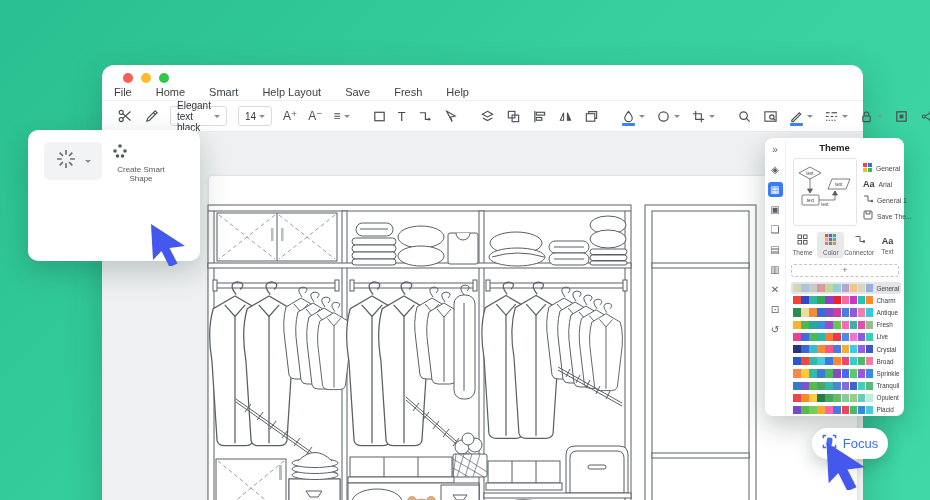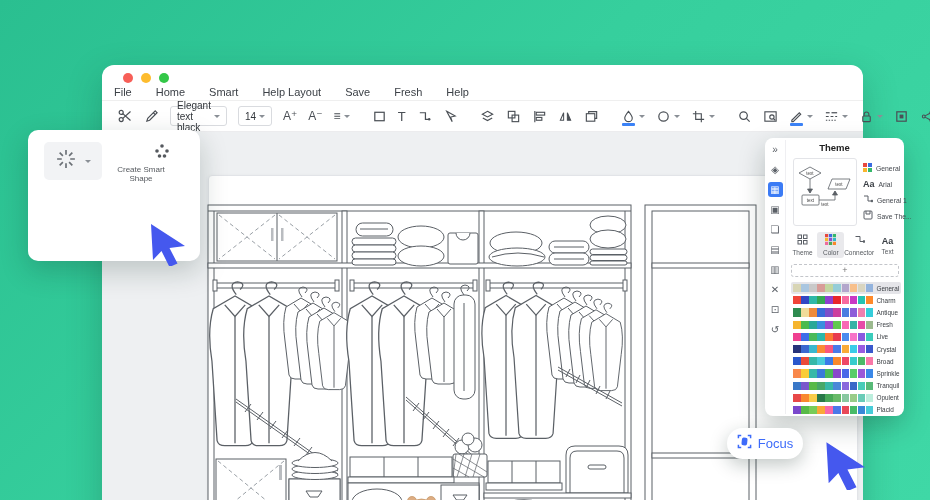--- a/index.html
+++ b/index.html
@@ -46,21 +46,21 @@
   .drawing { position:absolute; left:103px; top:45px; width:558px; height:382px; }
 
   
   .popover { position:absolute; left:28px; top:130px; width:172px; height:131px;
     background:#fff; border-radius:10px; box-shadow:0 10px 28px rgba(15,40,32,.22);
     z-index:40; }
   .sparkle-box { position:absolute; left:16px; top:12px; width:58px; height:38px;
     background:#f2f3f5; border-radius:5px; display:flex; align-items:center;
     justify-content:center; gap:6px; }
   .smartshape-btn { position:absolute; left:84px; top:10px; width:58px; height:44px;
-    display:flex; flex-direction:column; align-items:flex-end; border-radius:5px;
+    display:flex; flex-direction:column; align-items:flex-start; border-radius:5px;
     padding-top:3px; }
   .smartshape-btn .lbl { font-size:8px; color:#55595e; text-align:center; line-height:1.15; margin-top:2px; }
   .autofmt { position:absolute; left:12px; top:60px; width:157px; height:64px;
     border:1px solid #e7e8ea; border-radius:5px; overflow:hidden; }
   .autofmt-head { height:38px; background:#f7f7f9; display:flex; align-items:center;
     gap:9px; padding-left:11px; }
   .autofmt-head .lbl { font-size:15px; color:#26292d; letter-spacing:.2px; }
   .pills { display:flex; gap:8px; padding:7px 0 0 9px; }
   .pills i { display:block; height:11px; border-radius:6px; background:#ebebee; }
   .pill-s { width:28px; } .pill-l { width:97px; }
@@ -96,21 +96,21 @@
     font-size:9px; line-height:11px; color:#777; }
   .palette-list { position:absolute; left:4px; top:128px; width:110px; }
   .palette-row { display:flex; align-items:center; height:12.2px; border-radius:2px;
     padding-left:2px; }
   .palette-row.sel { background:#e5e5e9; }
   .swatches { display:flex; gap:0.5px; }
   .swatches i { width:7.6px; height:8.2px; display:block; }
   .pname { font-size:6.4px; color:#3c4045; margin-left:3px; white-space:nowrap; }
 
   
-  .focus-btn { position:absolute; left:727px; top:428px; width:76px; height:31px;
+  .focus-btn { position:absolute; left:812px; top:428px; width:76px; height:31px;
     background:#fff; border-radius:16px; box-shadow:0 6px 18px rgba(15,40,32,.25);
     display:flex; align-items:center; justify-content:center; gap:6px; z-index:35; }
   .focus-btn .flbl { color:#3d6bfa; font-size:13px; }
 
   .cursor { position:absolute; z-index:50; }
   .c1 { left:149px; top:222px; }
   .c2 { left:824px; top:440px; }
 </style>
 </head>
 <body>

